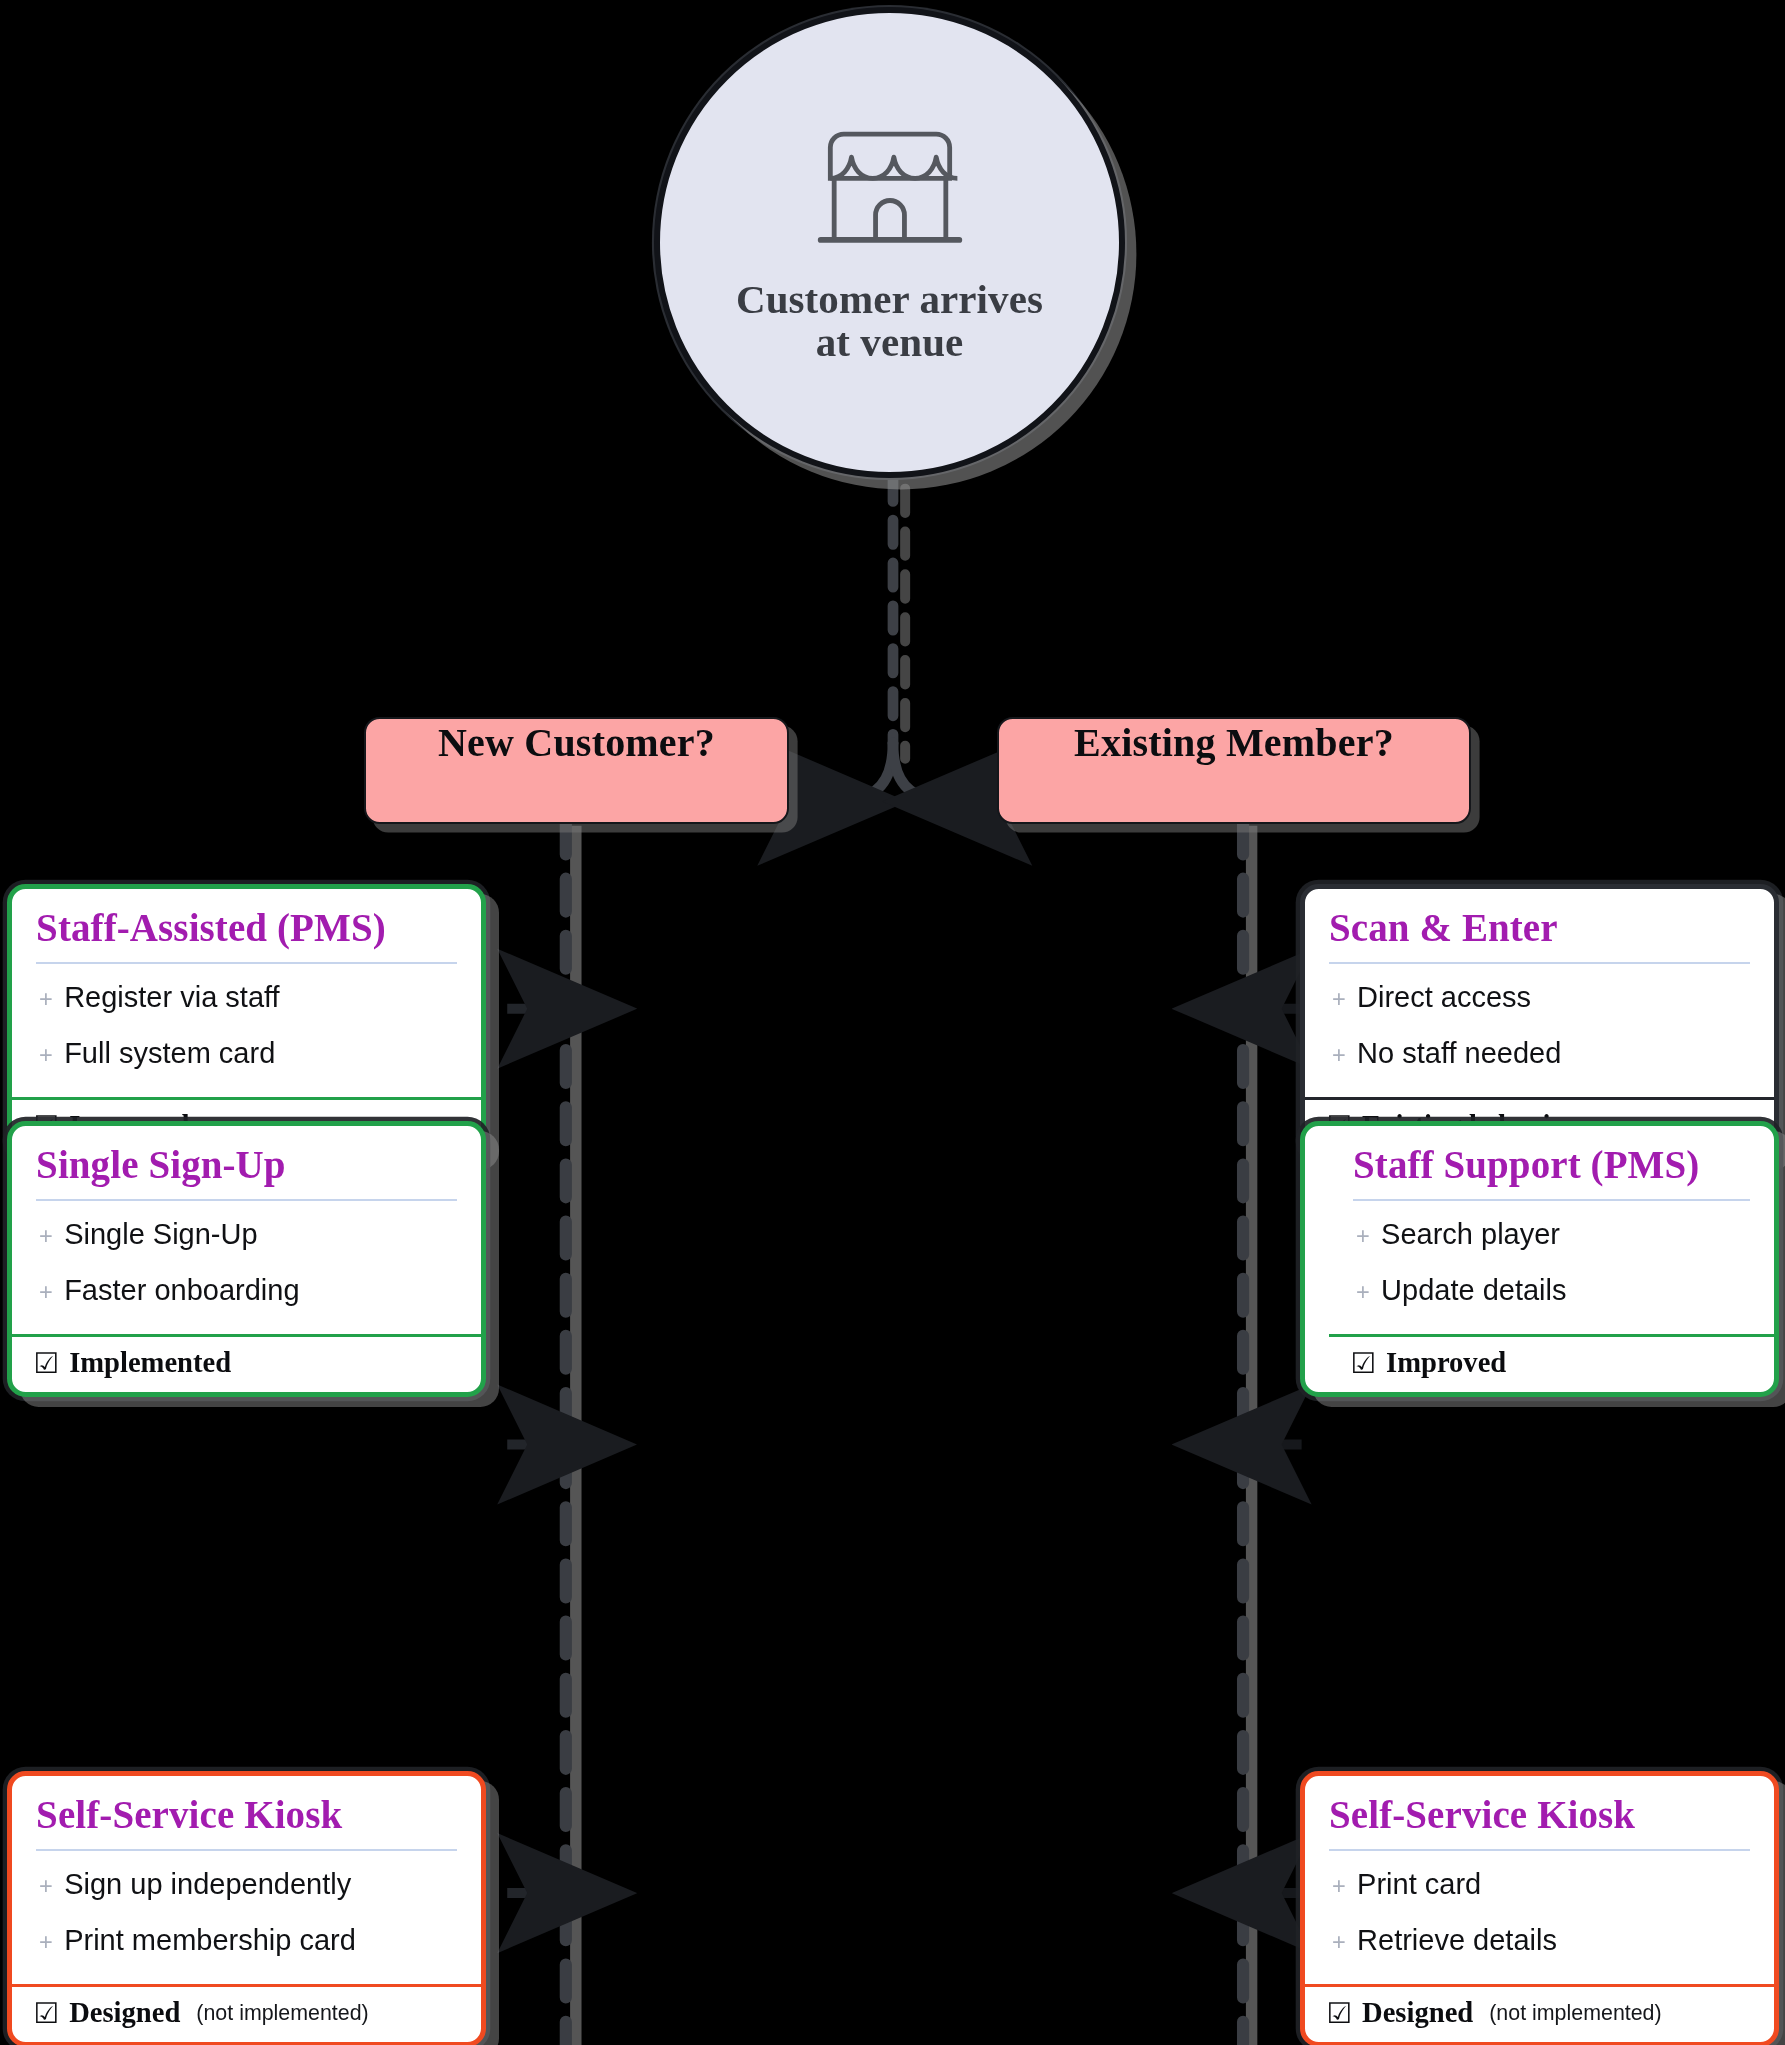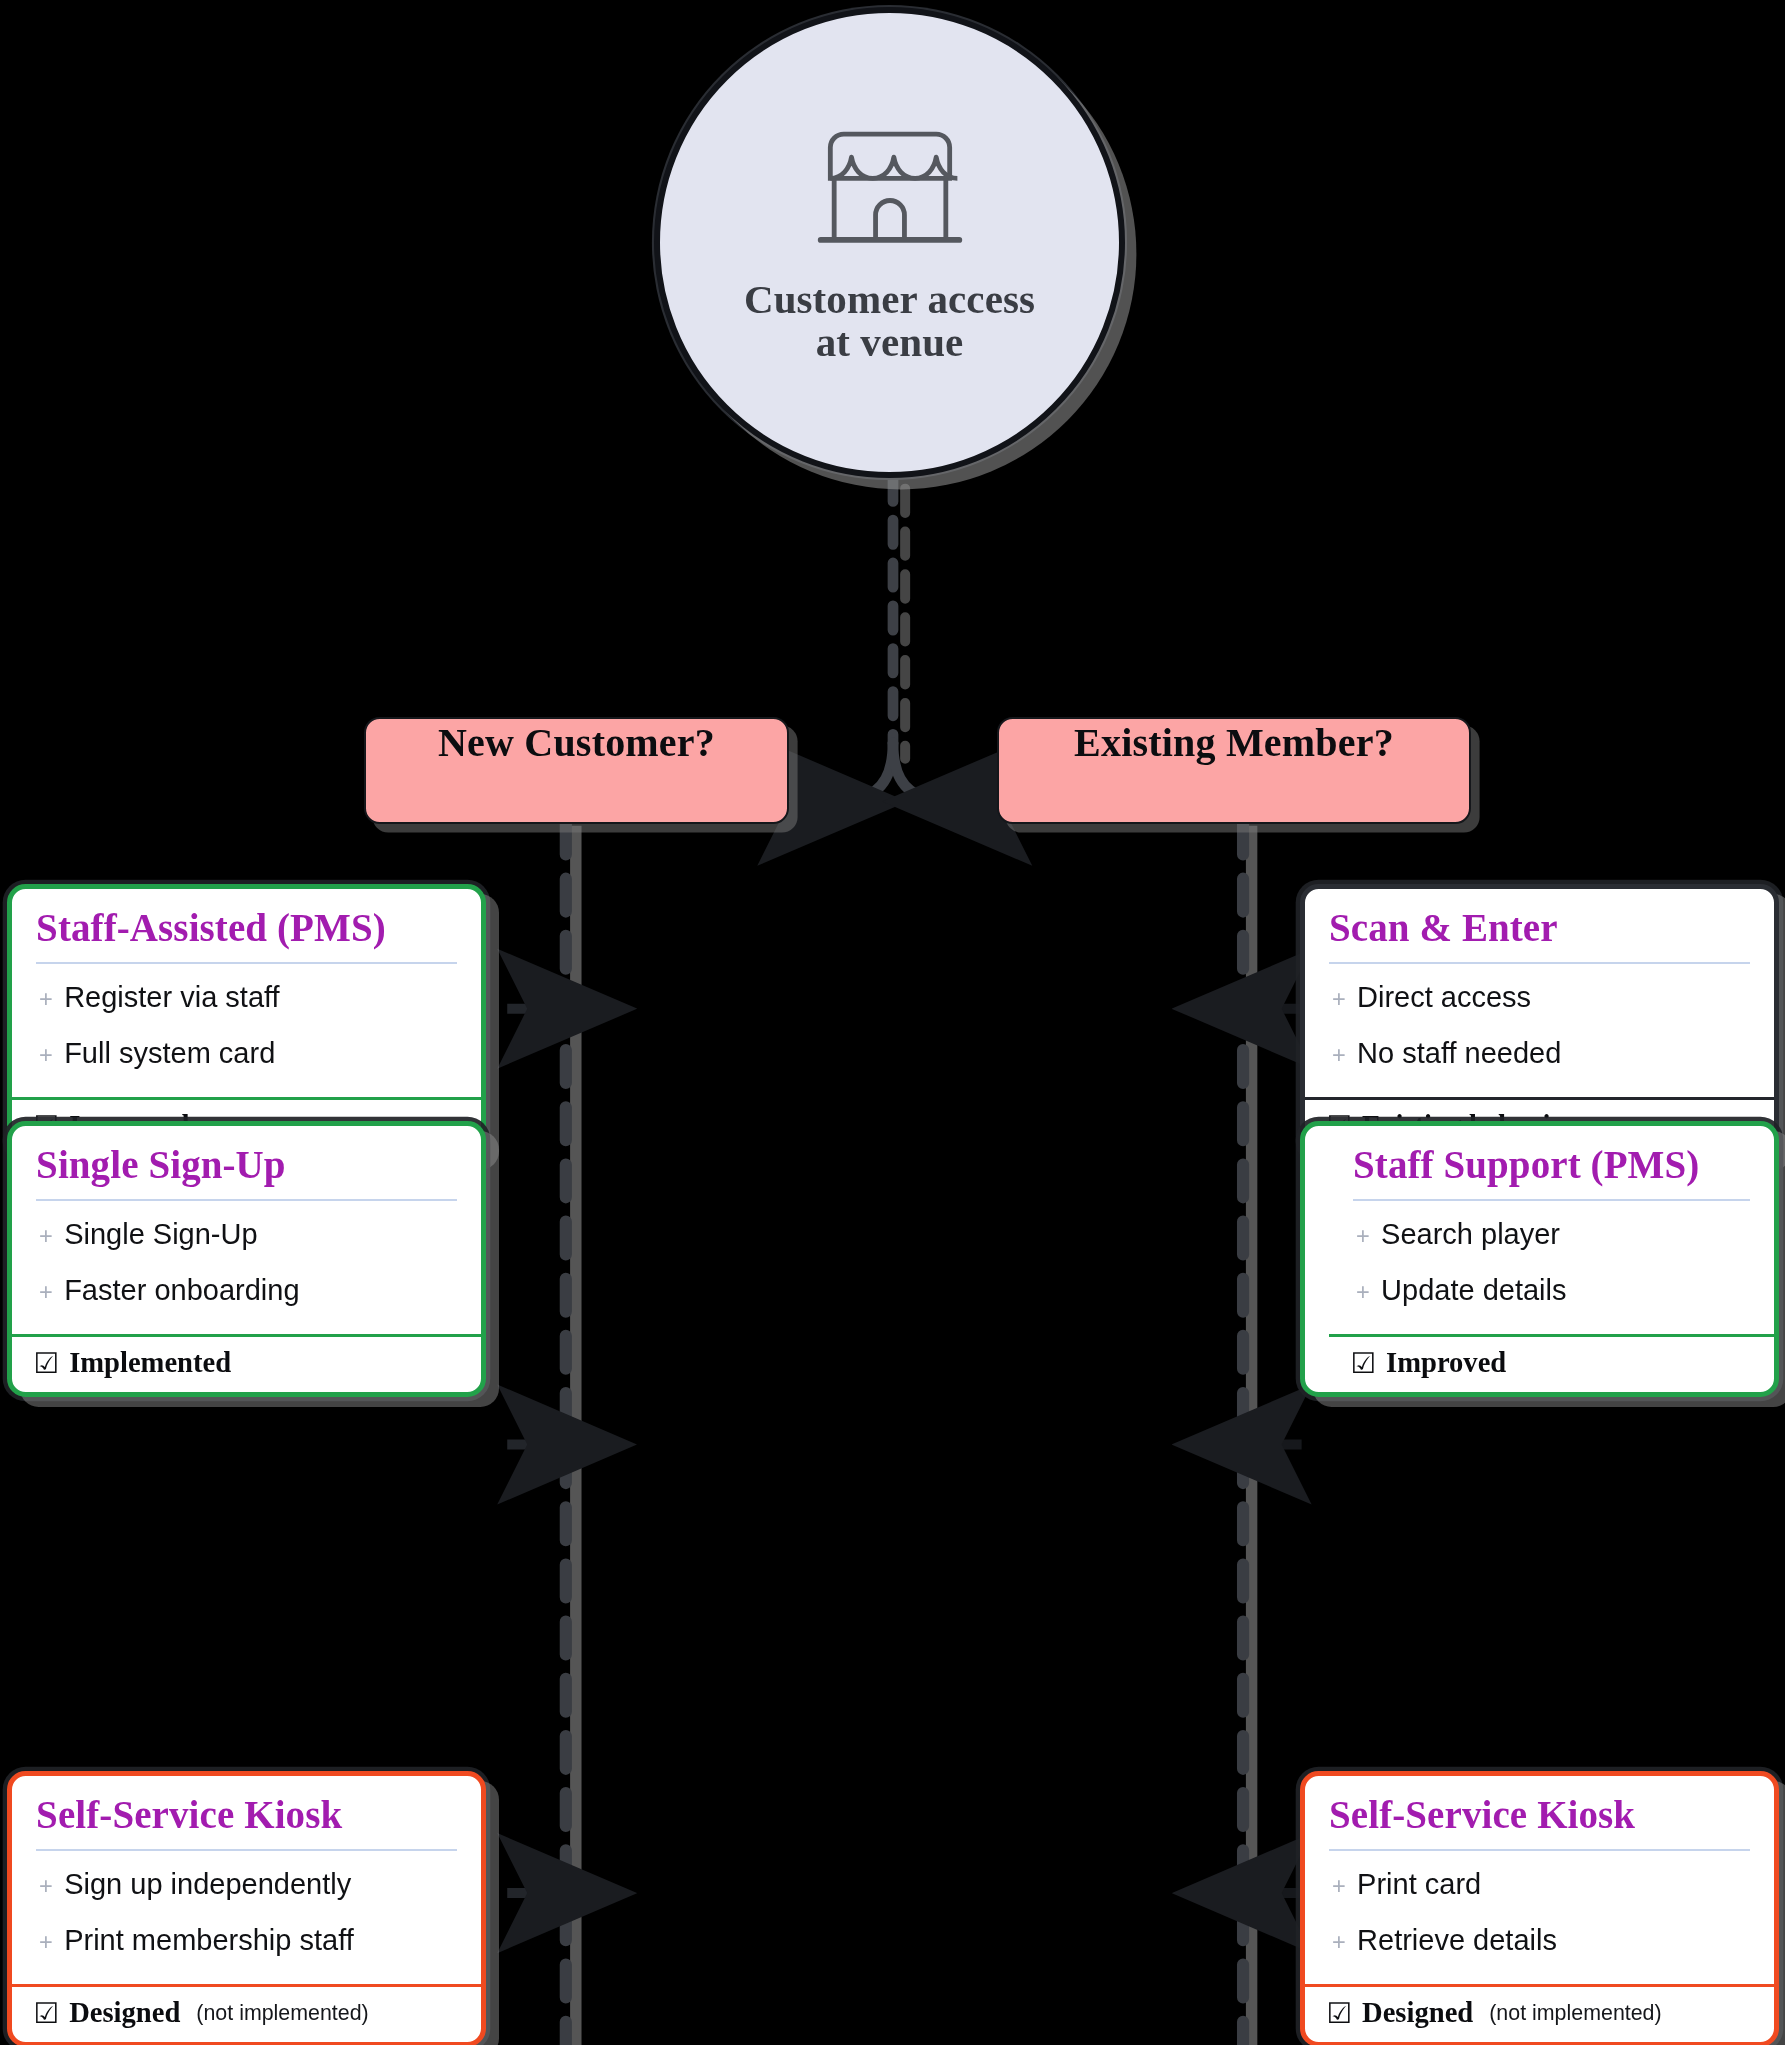--- a/index.html
+++ b/index.html
@@ -141,21 +141,21 @@
 
   <div class="start-circle">
     <svg class="start-icon" viewBox="0 0 160 140">
       <path d="M18 28a14 14 0 0 1 14-14h96a14 14 0 0 1 14 14v32H18z" fill="none" stroke="#55585f" stroke-width="5"></path>
       <path d="M18 60c12 0 20-10 22-22 2 12 10 22 22 22s20-10 22-22c2 12 10 22 22 22s20-10 22-22c2 12 10 22 22 22" fill="none" stroke="#55585f" stroke-width="5" stroke-linejoin="round"></path>
       <path d="M22 60v62M138 60v62" fill="none" stroke="#55585f" stroke-width="5"></path>
       <path d="M65 122V98a15 15 0 0 1 30 0v24" fill="none" stroke="#55585f" stroke-width="5"></path>
       <path d="M8 124h144" fill="none" stroke="#55585f" stroke-width="6" stroke-linecap="round"></path>
     </svg>
     <div class="start-label">
-      <div>Customer access</div>
+      <div>Customer arrives</div>
       <div>at venue</div>
     </div>
   </div>
 
   <div class="decision" id="dec-new">
     <span>New Customer?</span>
   </div>
   <div class="decision" id="dec-exist">
     <span>Existing Member?</span>
   </div>
@@ -208,21 +208,21 @@
     <div class="card-body">
       <div class="card-title">Self-Service Kiosk</div>
       <div class="card-rule"></div>
       <ul class="bullets">
         <li>
           <span class="plus">+</span>
           <span>Sign up independently</span>
         </li>
         <li>
           <span class="plus">+</span>
-          <span>Print membership staff</span>
+          <span>Print membership card</span>
         </li>
       </ul>
     </div>
     <div class="card-footer">
       <span class="chk">☑</span>
       <span class="status">Designed</span>
       <span class="status-note">(not implemented)</span>
     </div>
   </div>
 

